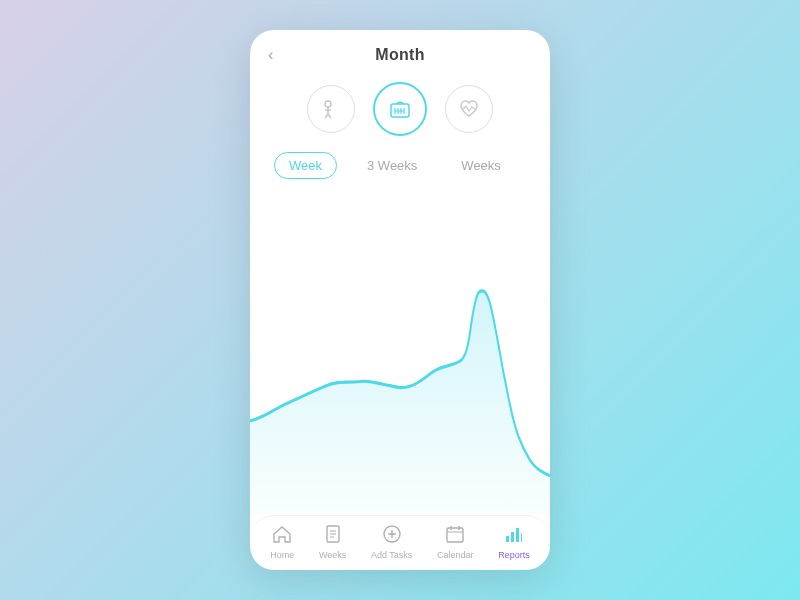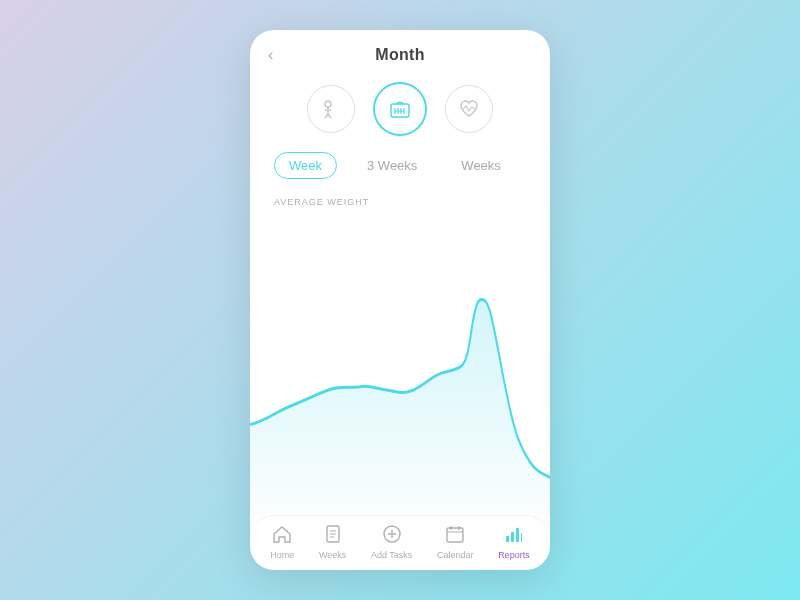--- a/index.html
+++ b/index.html
@@ -200,21 +200,20 @@
     </div>
   </div>
 
   <div class="tab-row">
     <button class="tab-btn active">Week</button>
     <button class="tab-btn">3 Weeks</button>
     <button class="tab-btn">Weeks</button>
   </div>
 
   <div class="stats-section">
-    <div class="avg-label">AVERAGE WEIGHT</div>
   </div>
 
   <div class="chart-area">
     <svg viewBox="0 0 300 200" preserveAspectRatio="none" xmlns="http://www.w3.org/2000/svg">
       <defs>
         <linearGradient id="chartGrad" x1="0" y1="0" x2="0" y2="1">
           <stop offset="0%" stop-color="#4dd9e8" stop-opacity="0.25"></stop>
           <stop offset="100%" stop-color="#4dd9e8" stop-opacity="0.03"></stop>
         </linearGradient>
       </defs>

